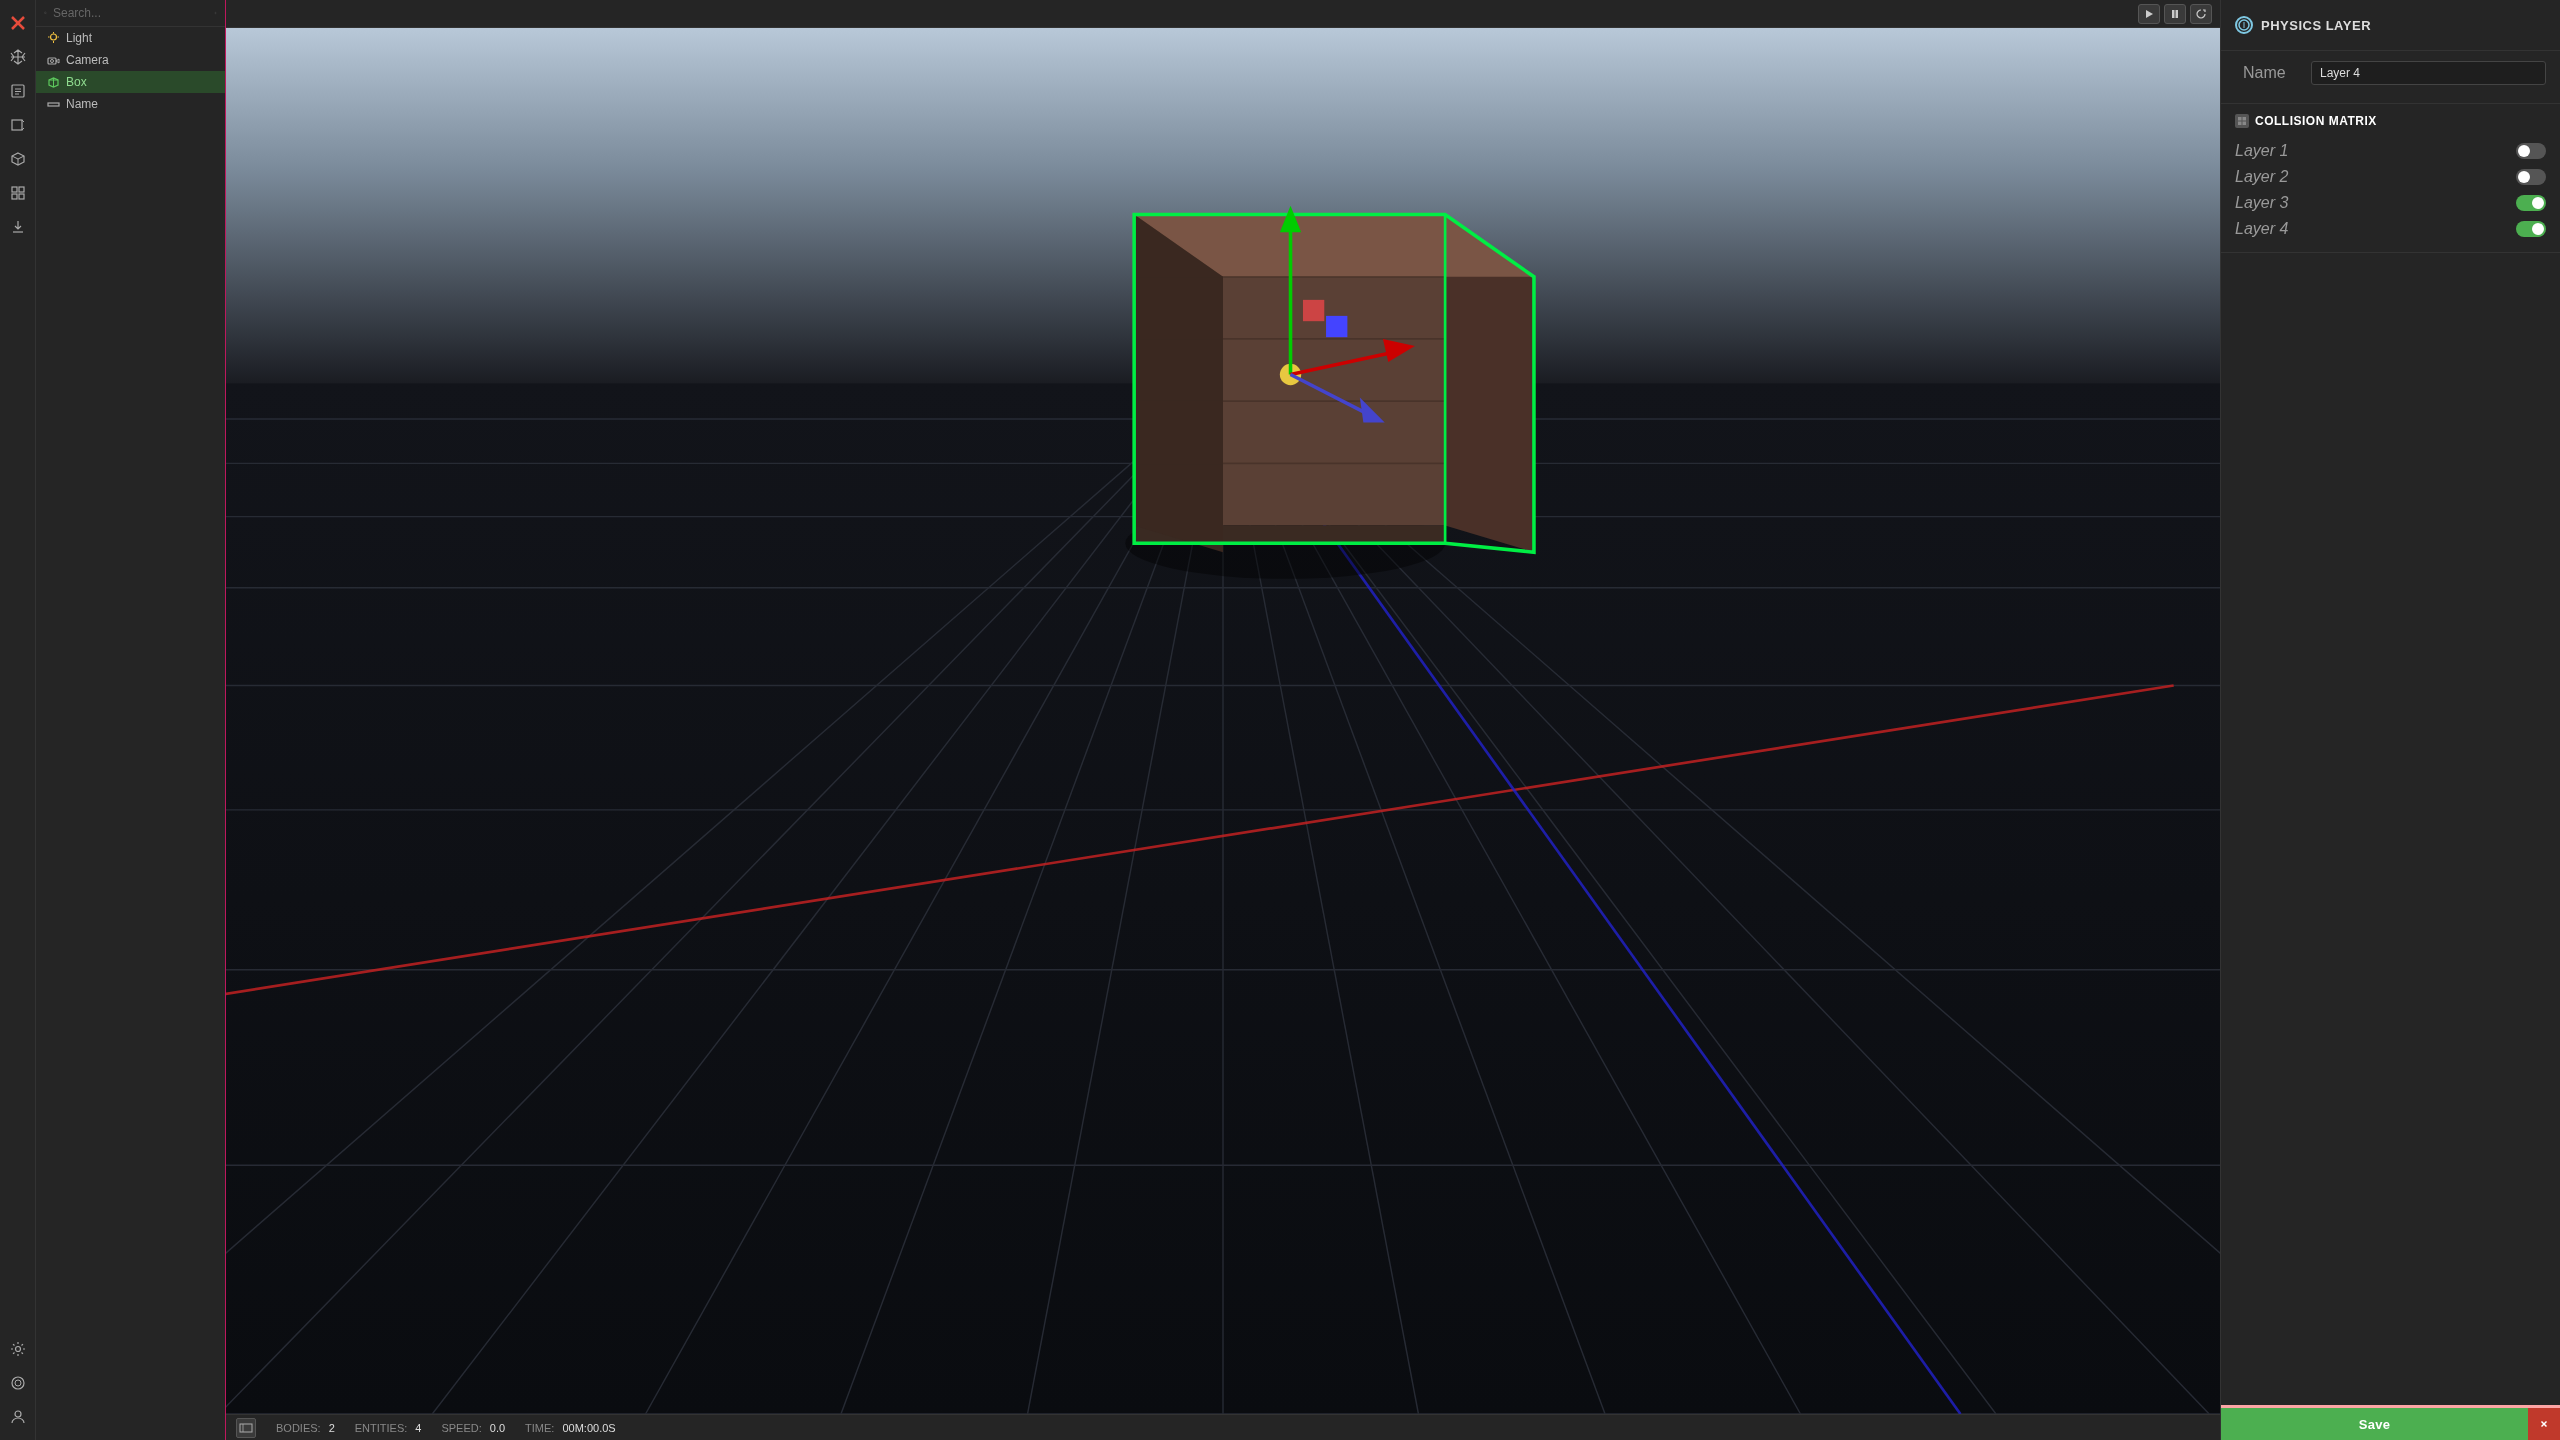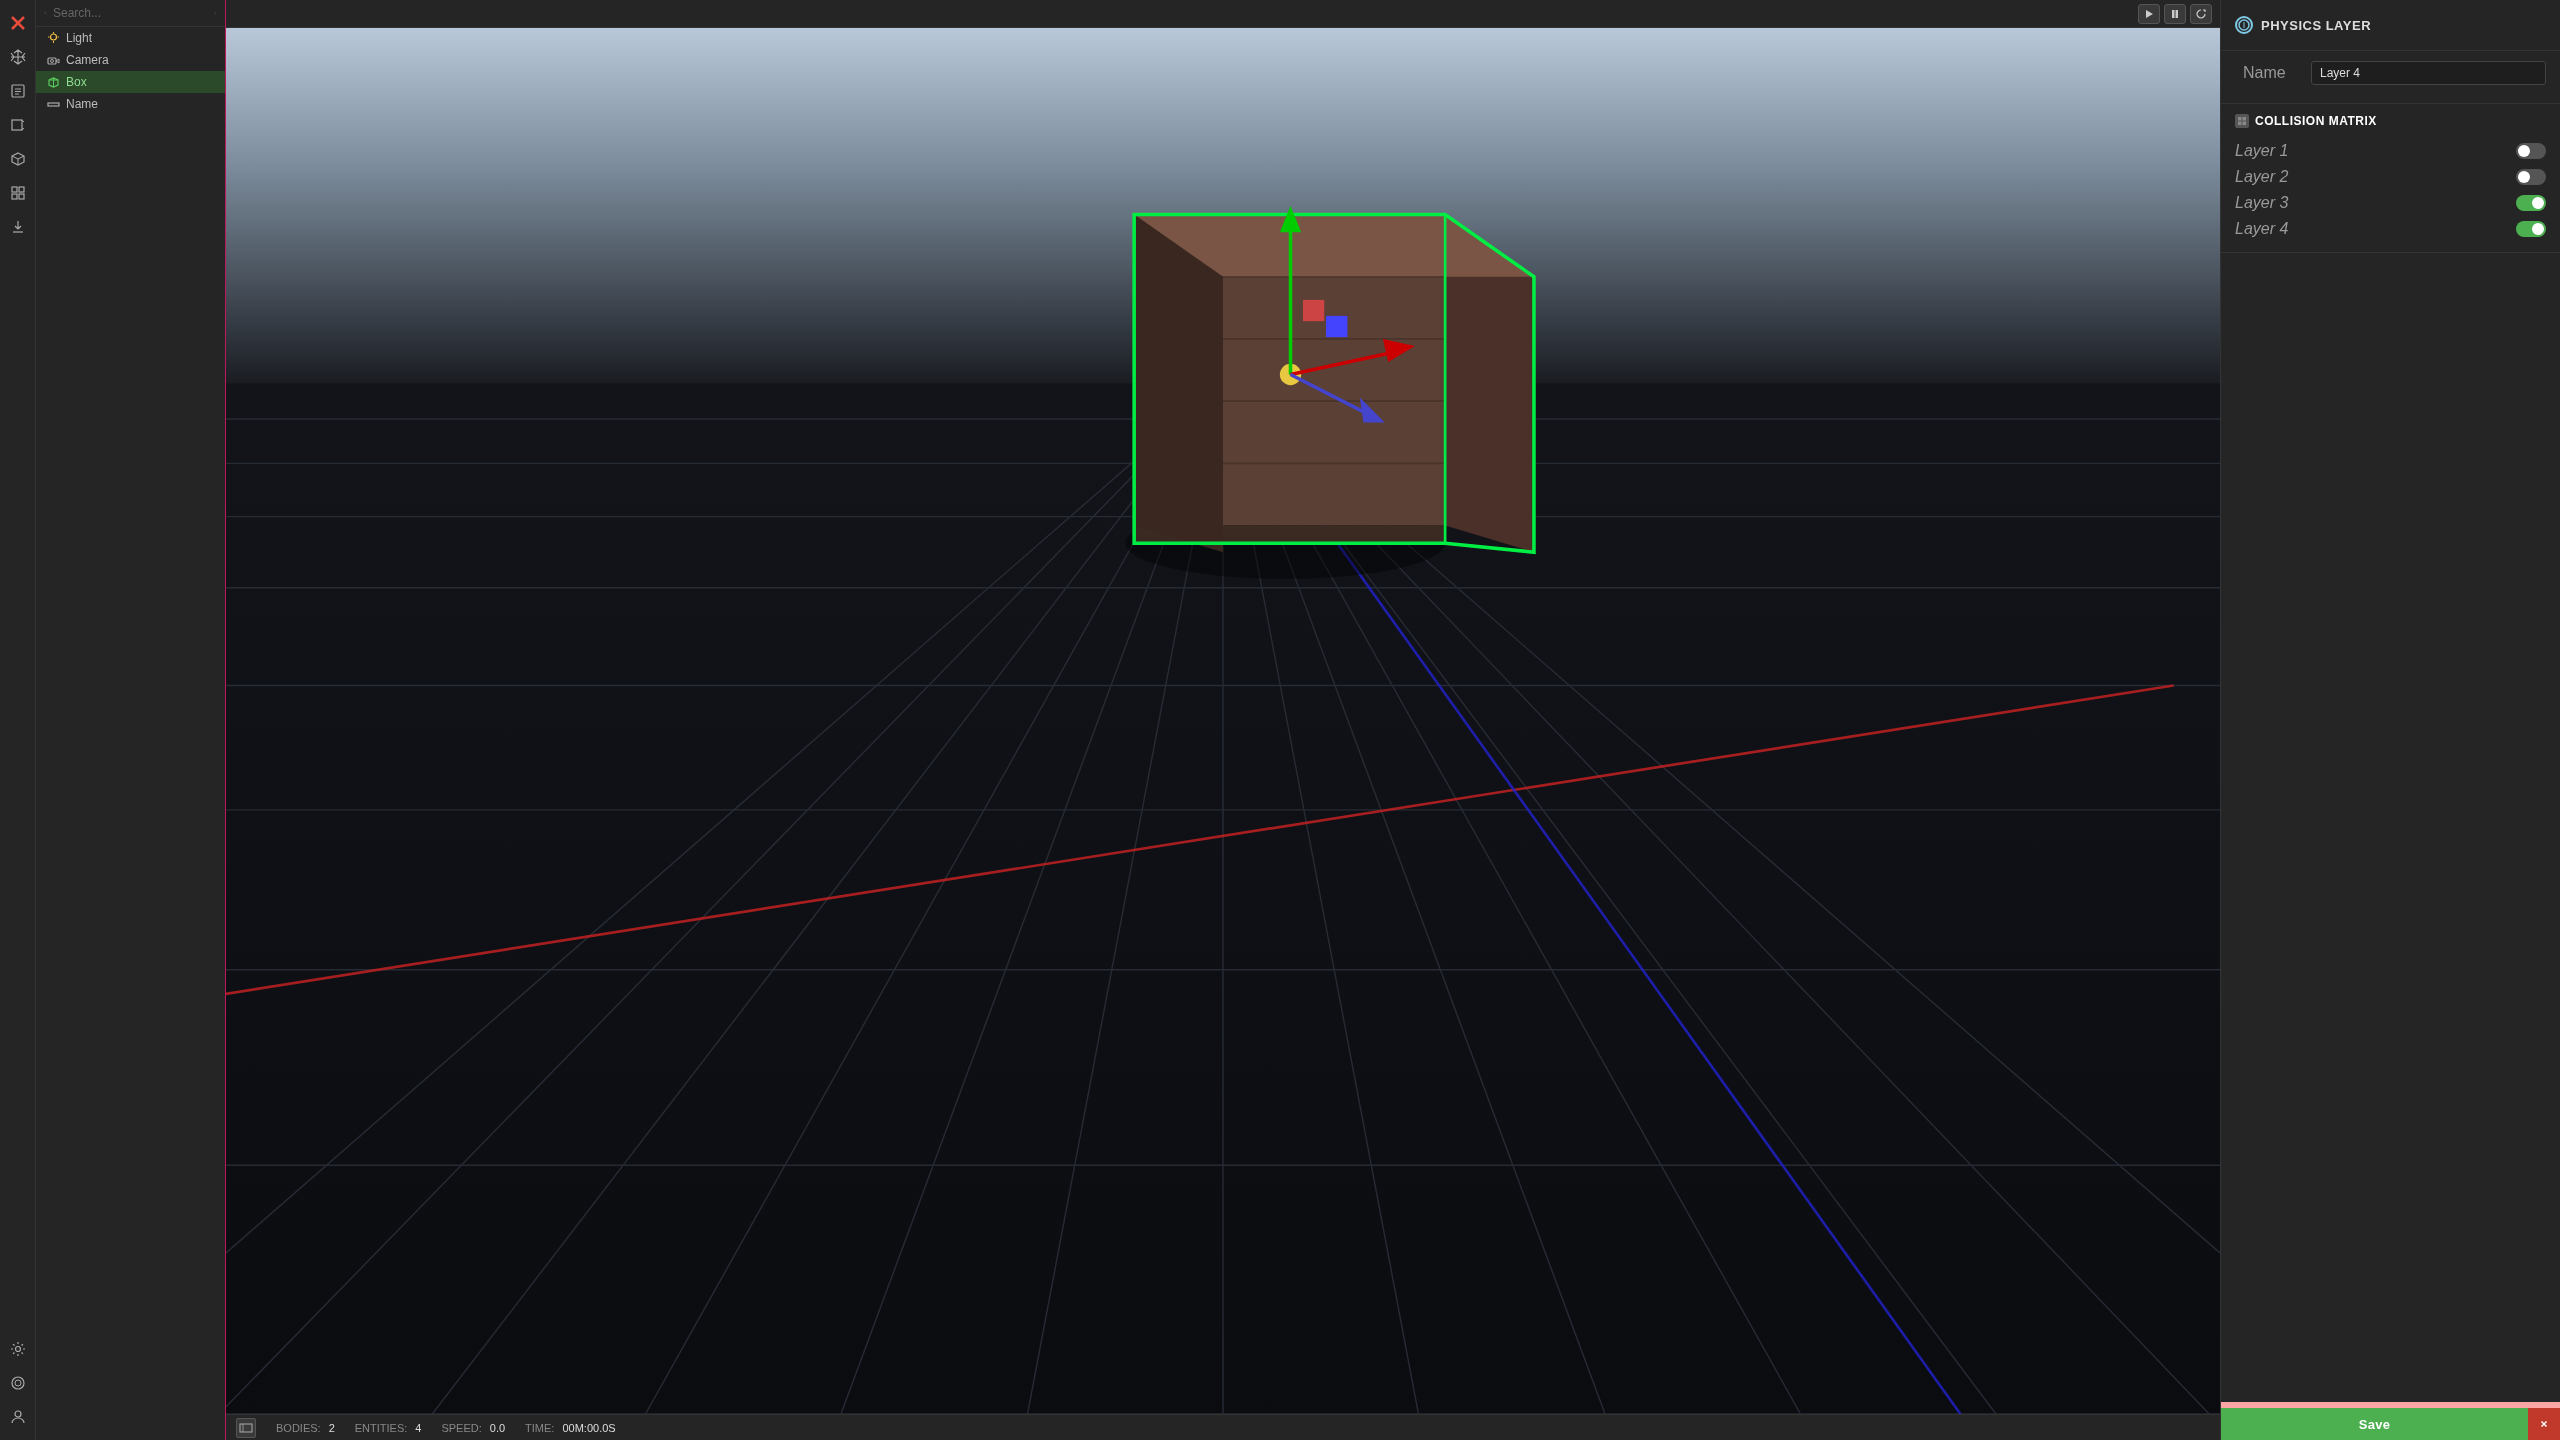--- a/index.html
+++ b/index.html
@@ -286,21 +286,21 @@
       top: 2px;
       transition: left 0.15s;
     }
     .toggle.off::after { left: 2px; }
     .toggle.on::after { left: 16px; }
 
     
     .save-area {
       margin-top: auto;
       display: flex;
-      border-top: 6px solid #fca5a5;
+      border-top: 3px solid #fca5a5;
     }
     .save-btn {
       flex: 1;
       height: 32px;
       background: #4caf50;
       border: none;
       color: #fff;
       font-size: 13px;
       font-weight: bold;
       cursor: pointer;

